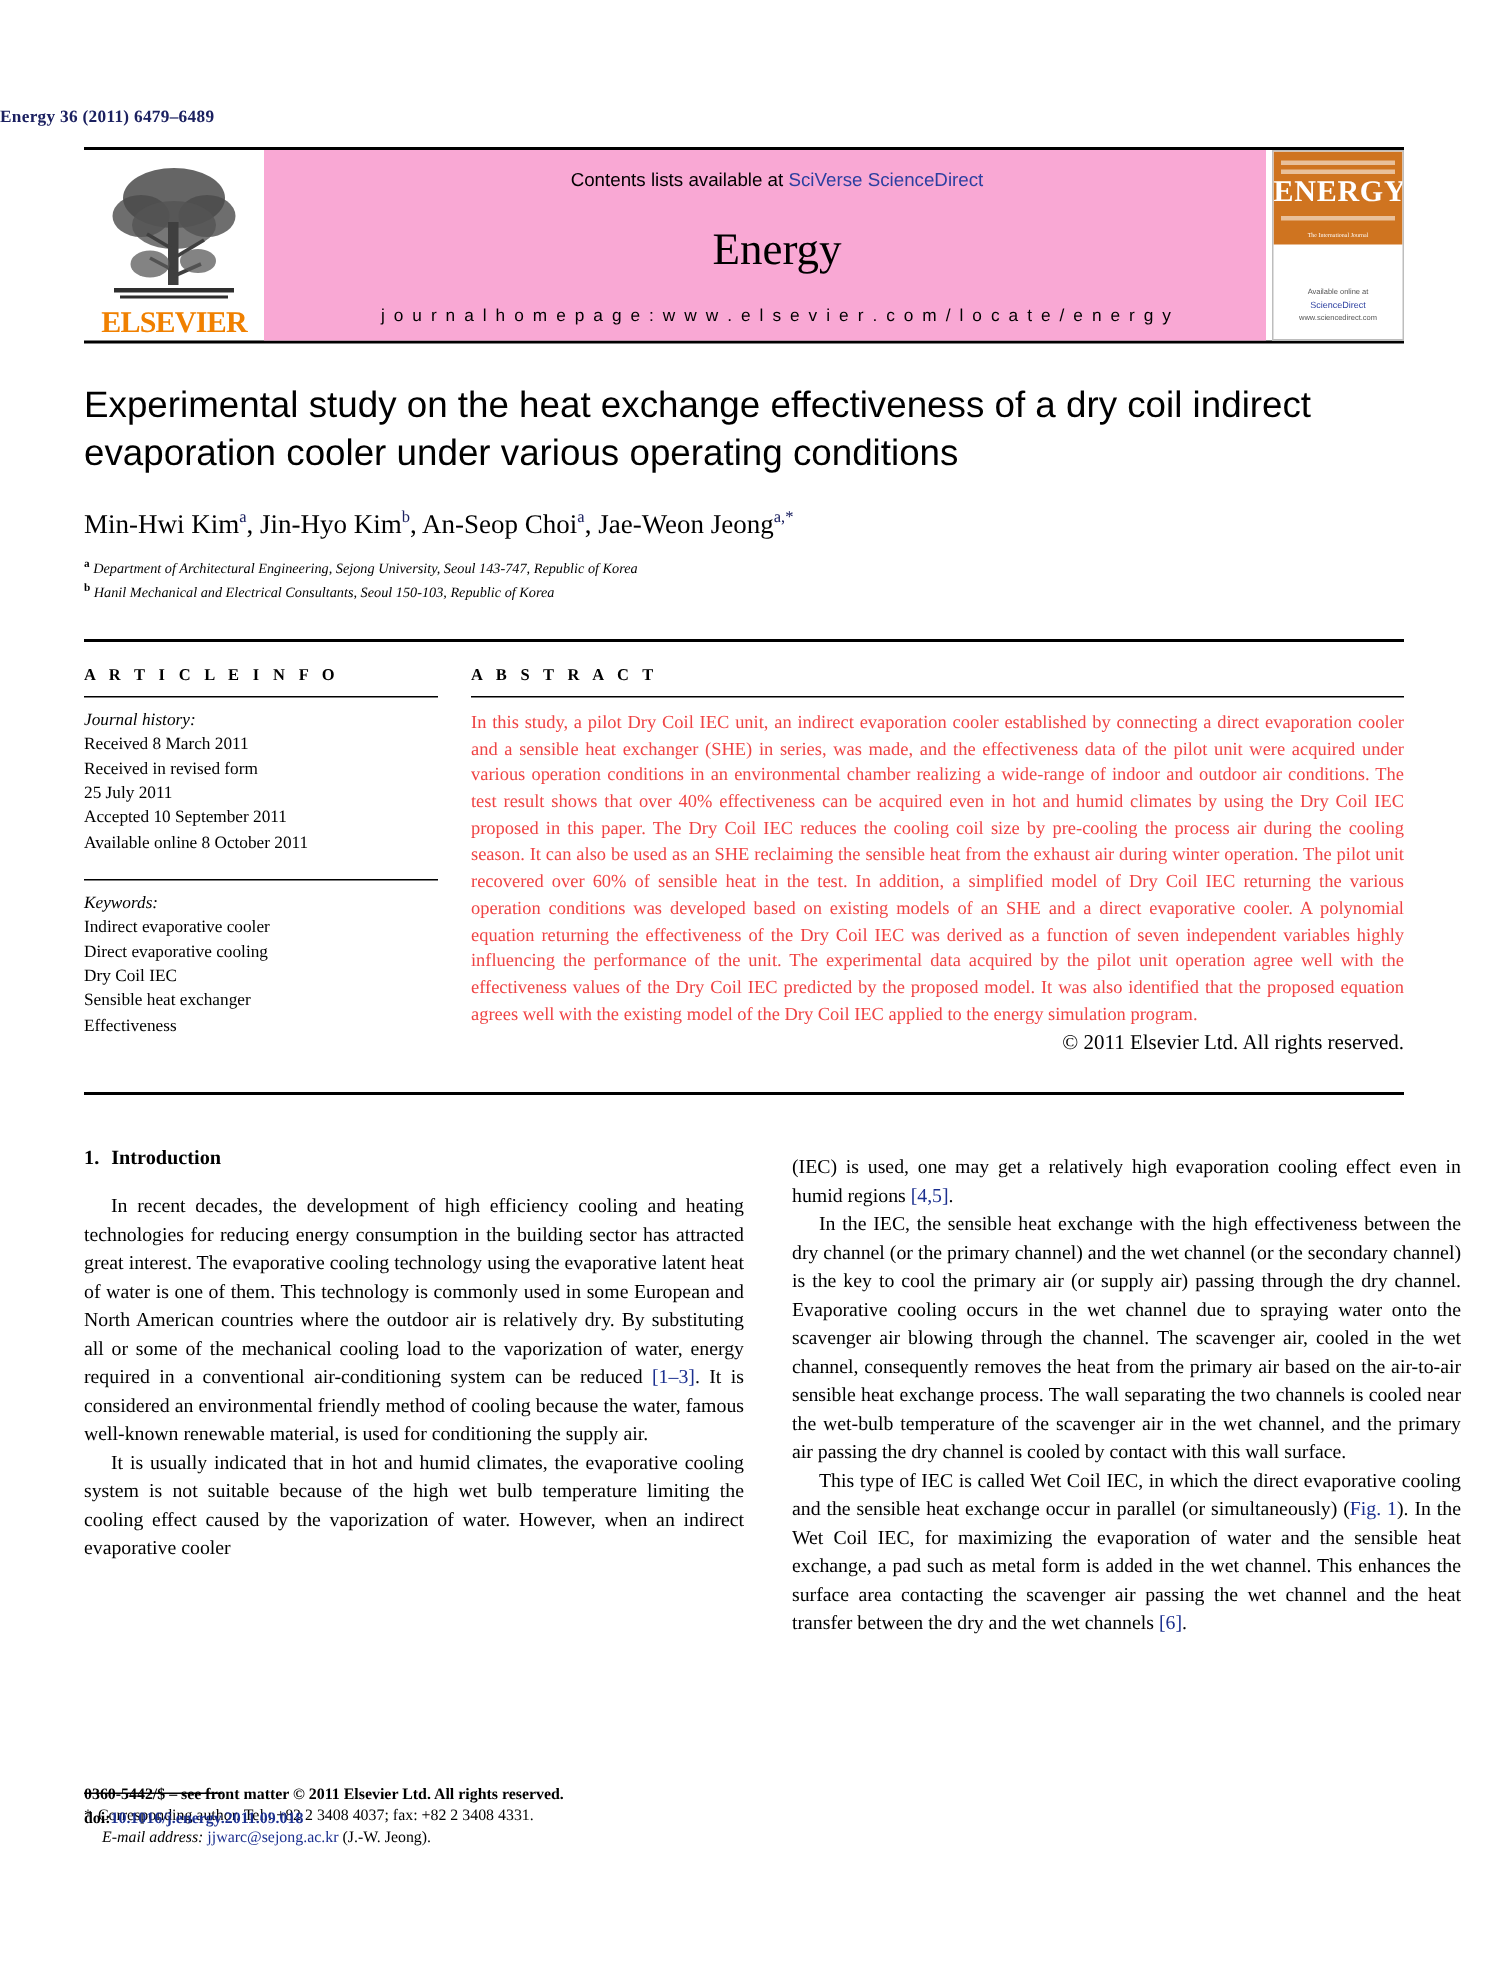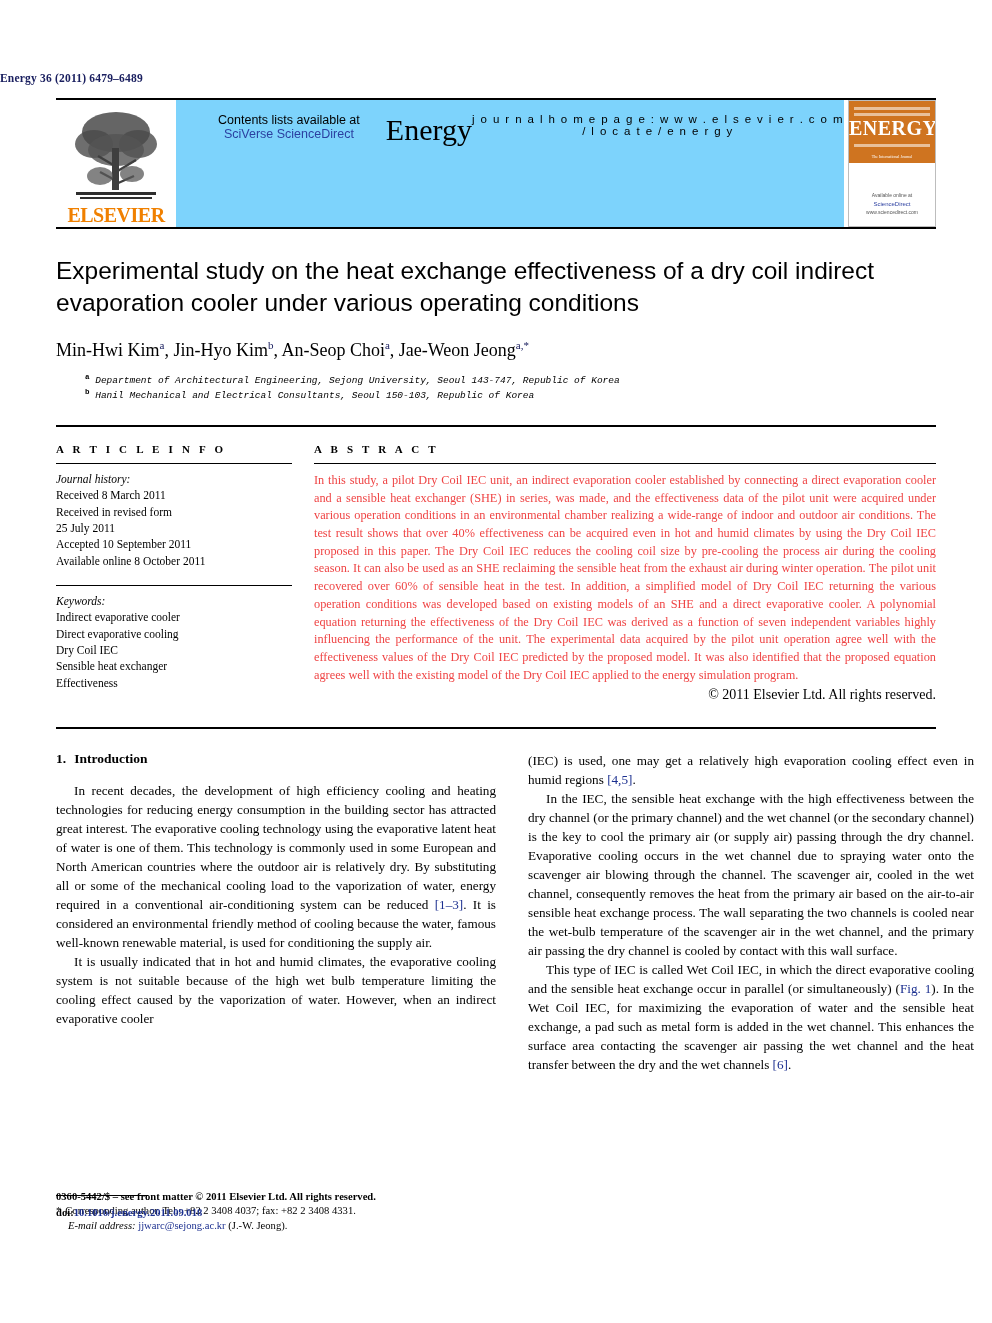--- a/index.html
+++ b/index.html
@@ -61,24 +61,24 @@
     font-family: "Liberation Serif", serif;
     font-size: 20px;
     font-weight: bold;
     color: #f08000;
     letter-spacing: -0.5px;
     line-height: 1;
     margin-top: 1px;
   }
   .masthead-center {
     flex: 1 1 auto;
-    background: #7dd3fc;
+    background: #f9a8d4;
     position: relative;
     display: flex;
-    flex-direction: row;
+    flex-direction: column;
     justify-content: space-between;
     padding: 13px 0 10px 16px;
     box-sizing: border-box;
     text-align: center;
   }
   .contents-line {
     font-family: "Liberation Sans", sans-serif;
     font-size: 12.5px;
     color: #000;
   }
@@ -165,26 +165,25 @@
     max-width: 860px;
   }
   .authors {
     font-family: "Liberation Serif", serif;
     font-size: 18px;
     color: #000;
     margin-bottom: 11px;
   }
   .authors sup { font-size: 11px; color:#1b2060; }
   .affils {
-    font-family: Liberation Mono, monospace;
+    font-family: Liberation Serif, serif;
     font-style: italic;
     font-size: 9.5px;
     line-height: 1.42;
     color: #000;
-    margin-left: 29px;
   }
   .affils sup { font-style: normal; font-weight: bold; font-size: 7.5px; }
 
   
   .infoabs {
     margin: 22px 56px 0 56px;
     border-top: 2.5px solid #000;
     padding-top: 16px;
     display: flex;
     gap: 22px;
@@ -228,26 +227,26 @@
   
   .bodywrap {
     margin: 24px 56px 0 56px;
     border-top: 2.5px solid #000;
     padding-top: 22px;
     display: flex;
     gap: 32px;
     position: relative;
   }
   .bodycol { width: 440px; flex: 0 0 440px; }
-  .bodycol.right { width: 446px; flex: 0 0 446px; }
+  .bodycol.right { width: 446px; flex: 0 0 446px; margin-top: 16px; }
   h2.secnum {
     font-family: "Liberation Serif", serif;
     font-size: 13.5px;
     font-weight: bold;
-    margin: 0 0 14px 0;
+    margin: 12px 0 14px 0;
   }
   h2.secnum .num { margin-right: 8px; }
   p.para {
     font-family: "Liberation Serif", serif;
     font-size: 13.2px;
     line-height: 1.44;
     text-align: justify;
     margin: 0;
     text-indent: 18px;
     color: #000;

